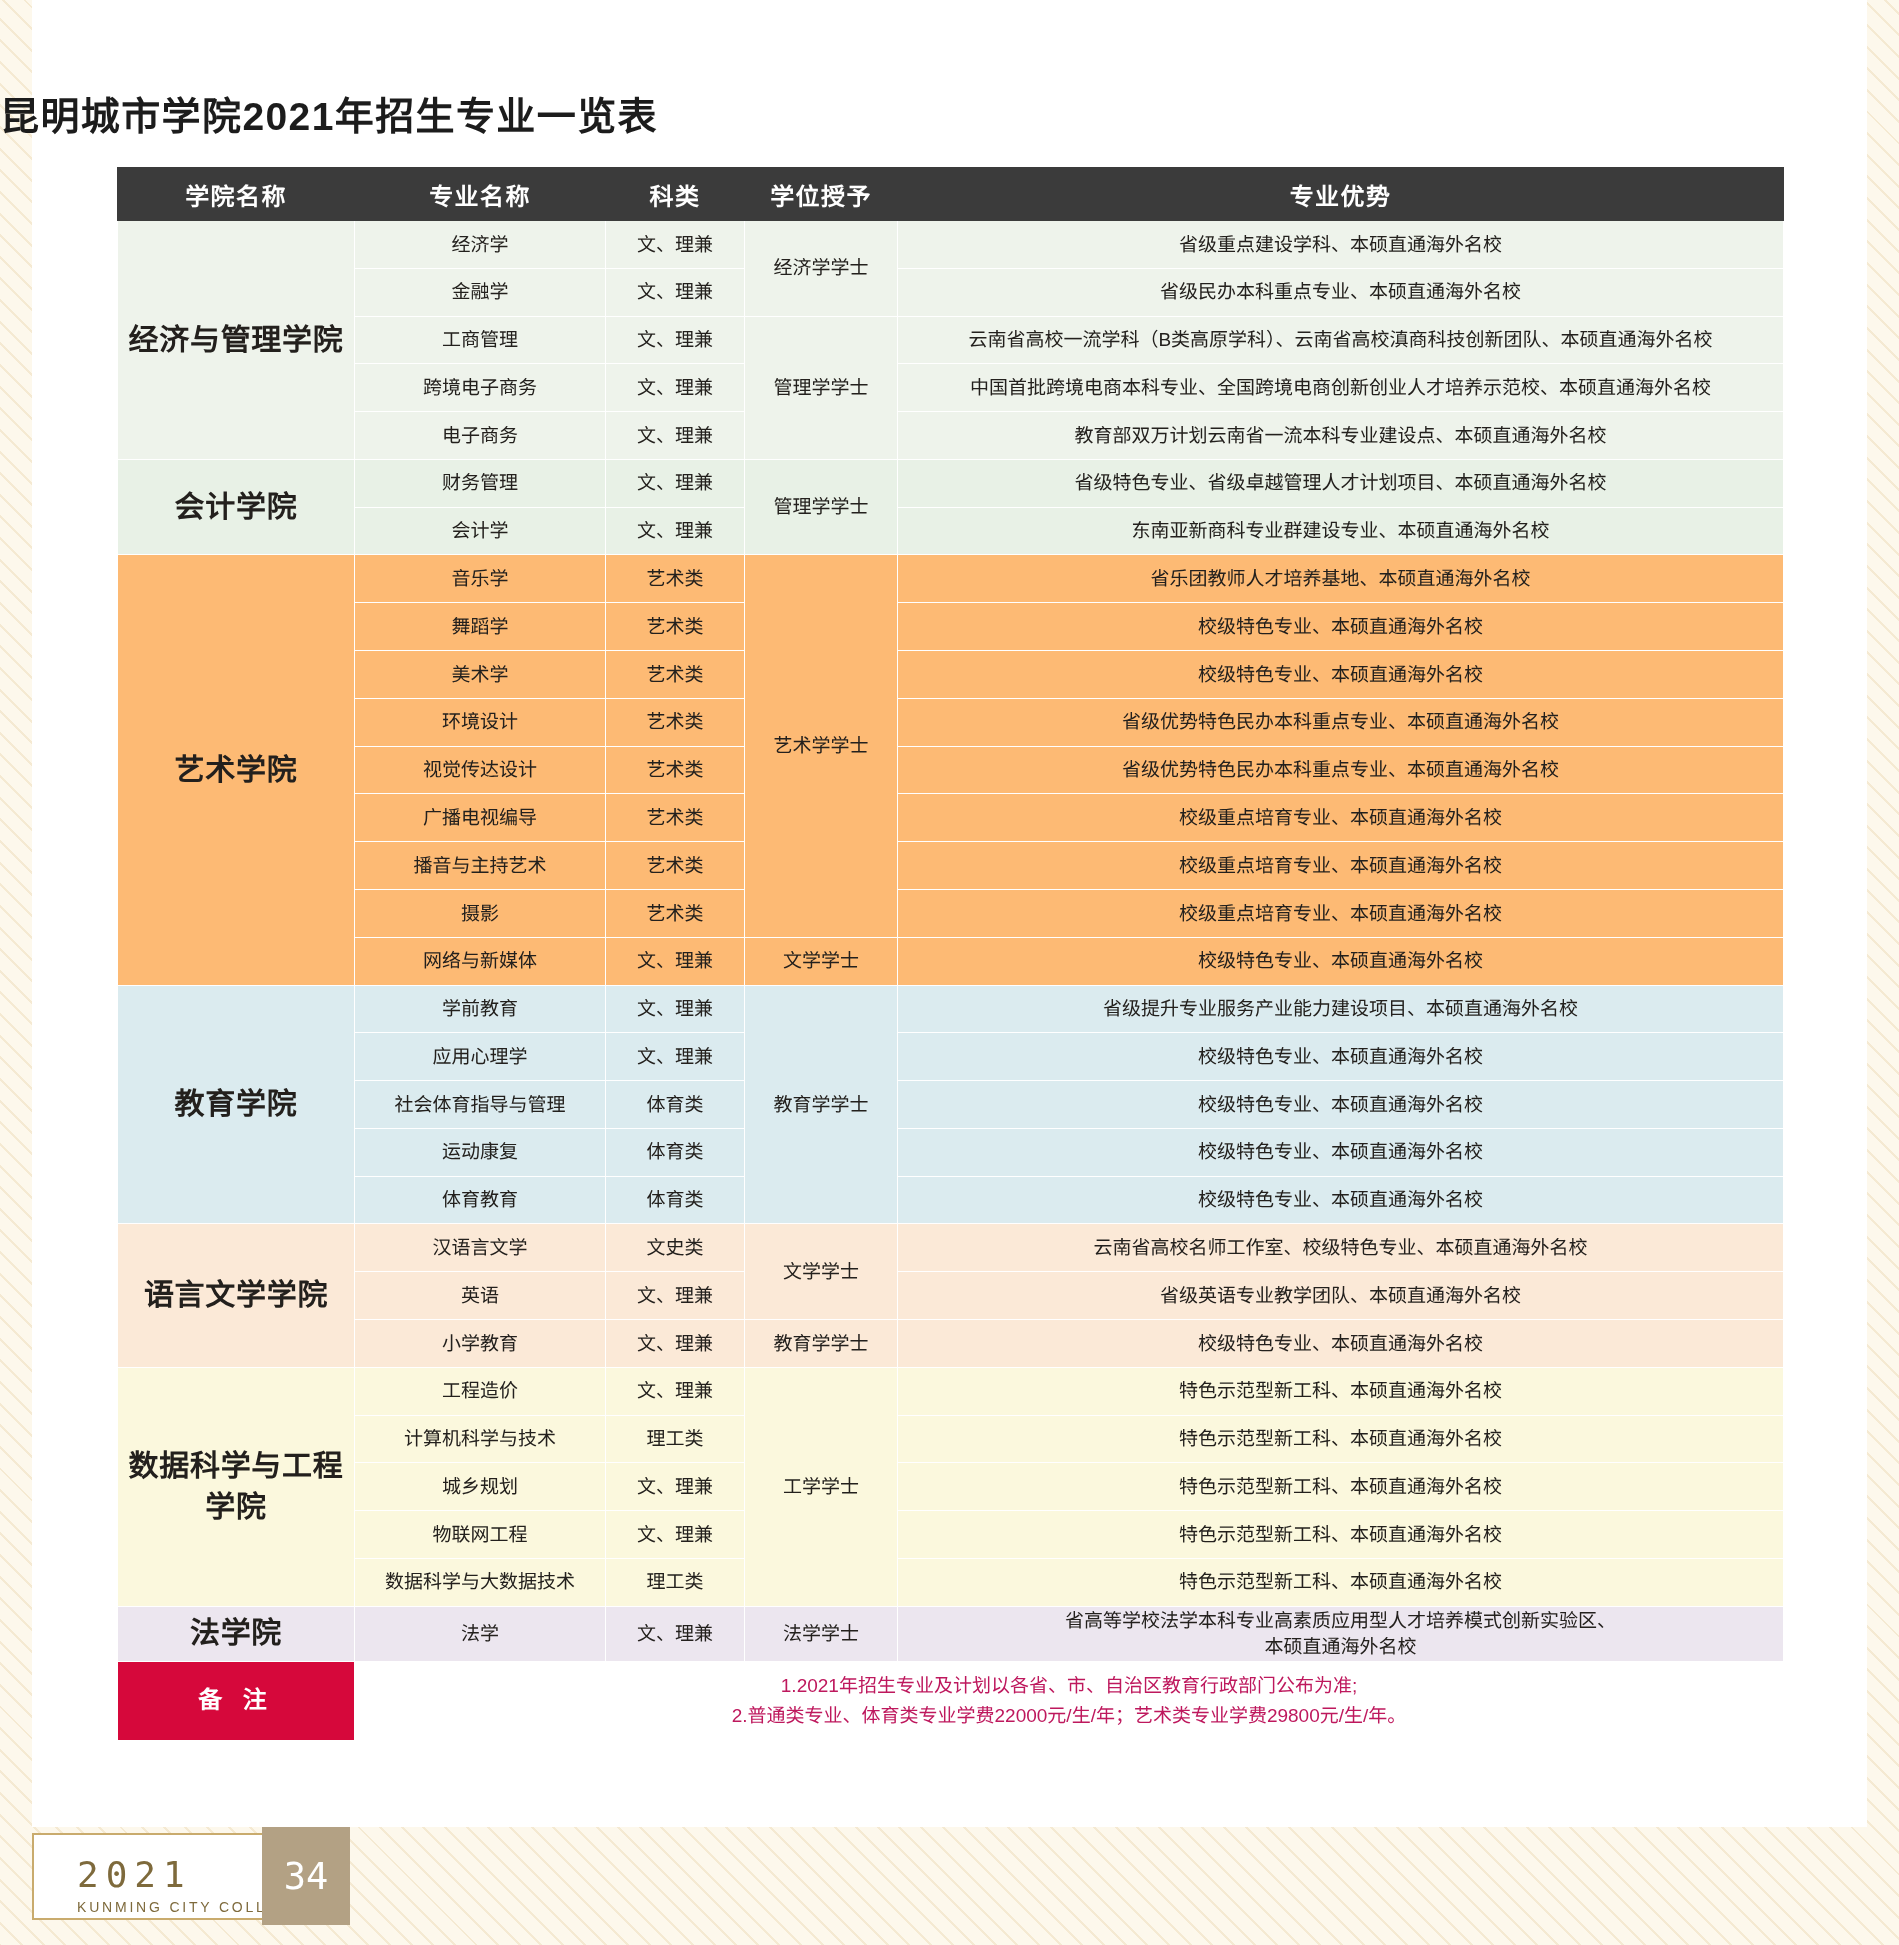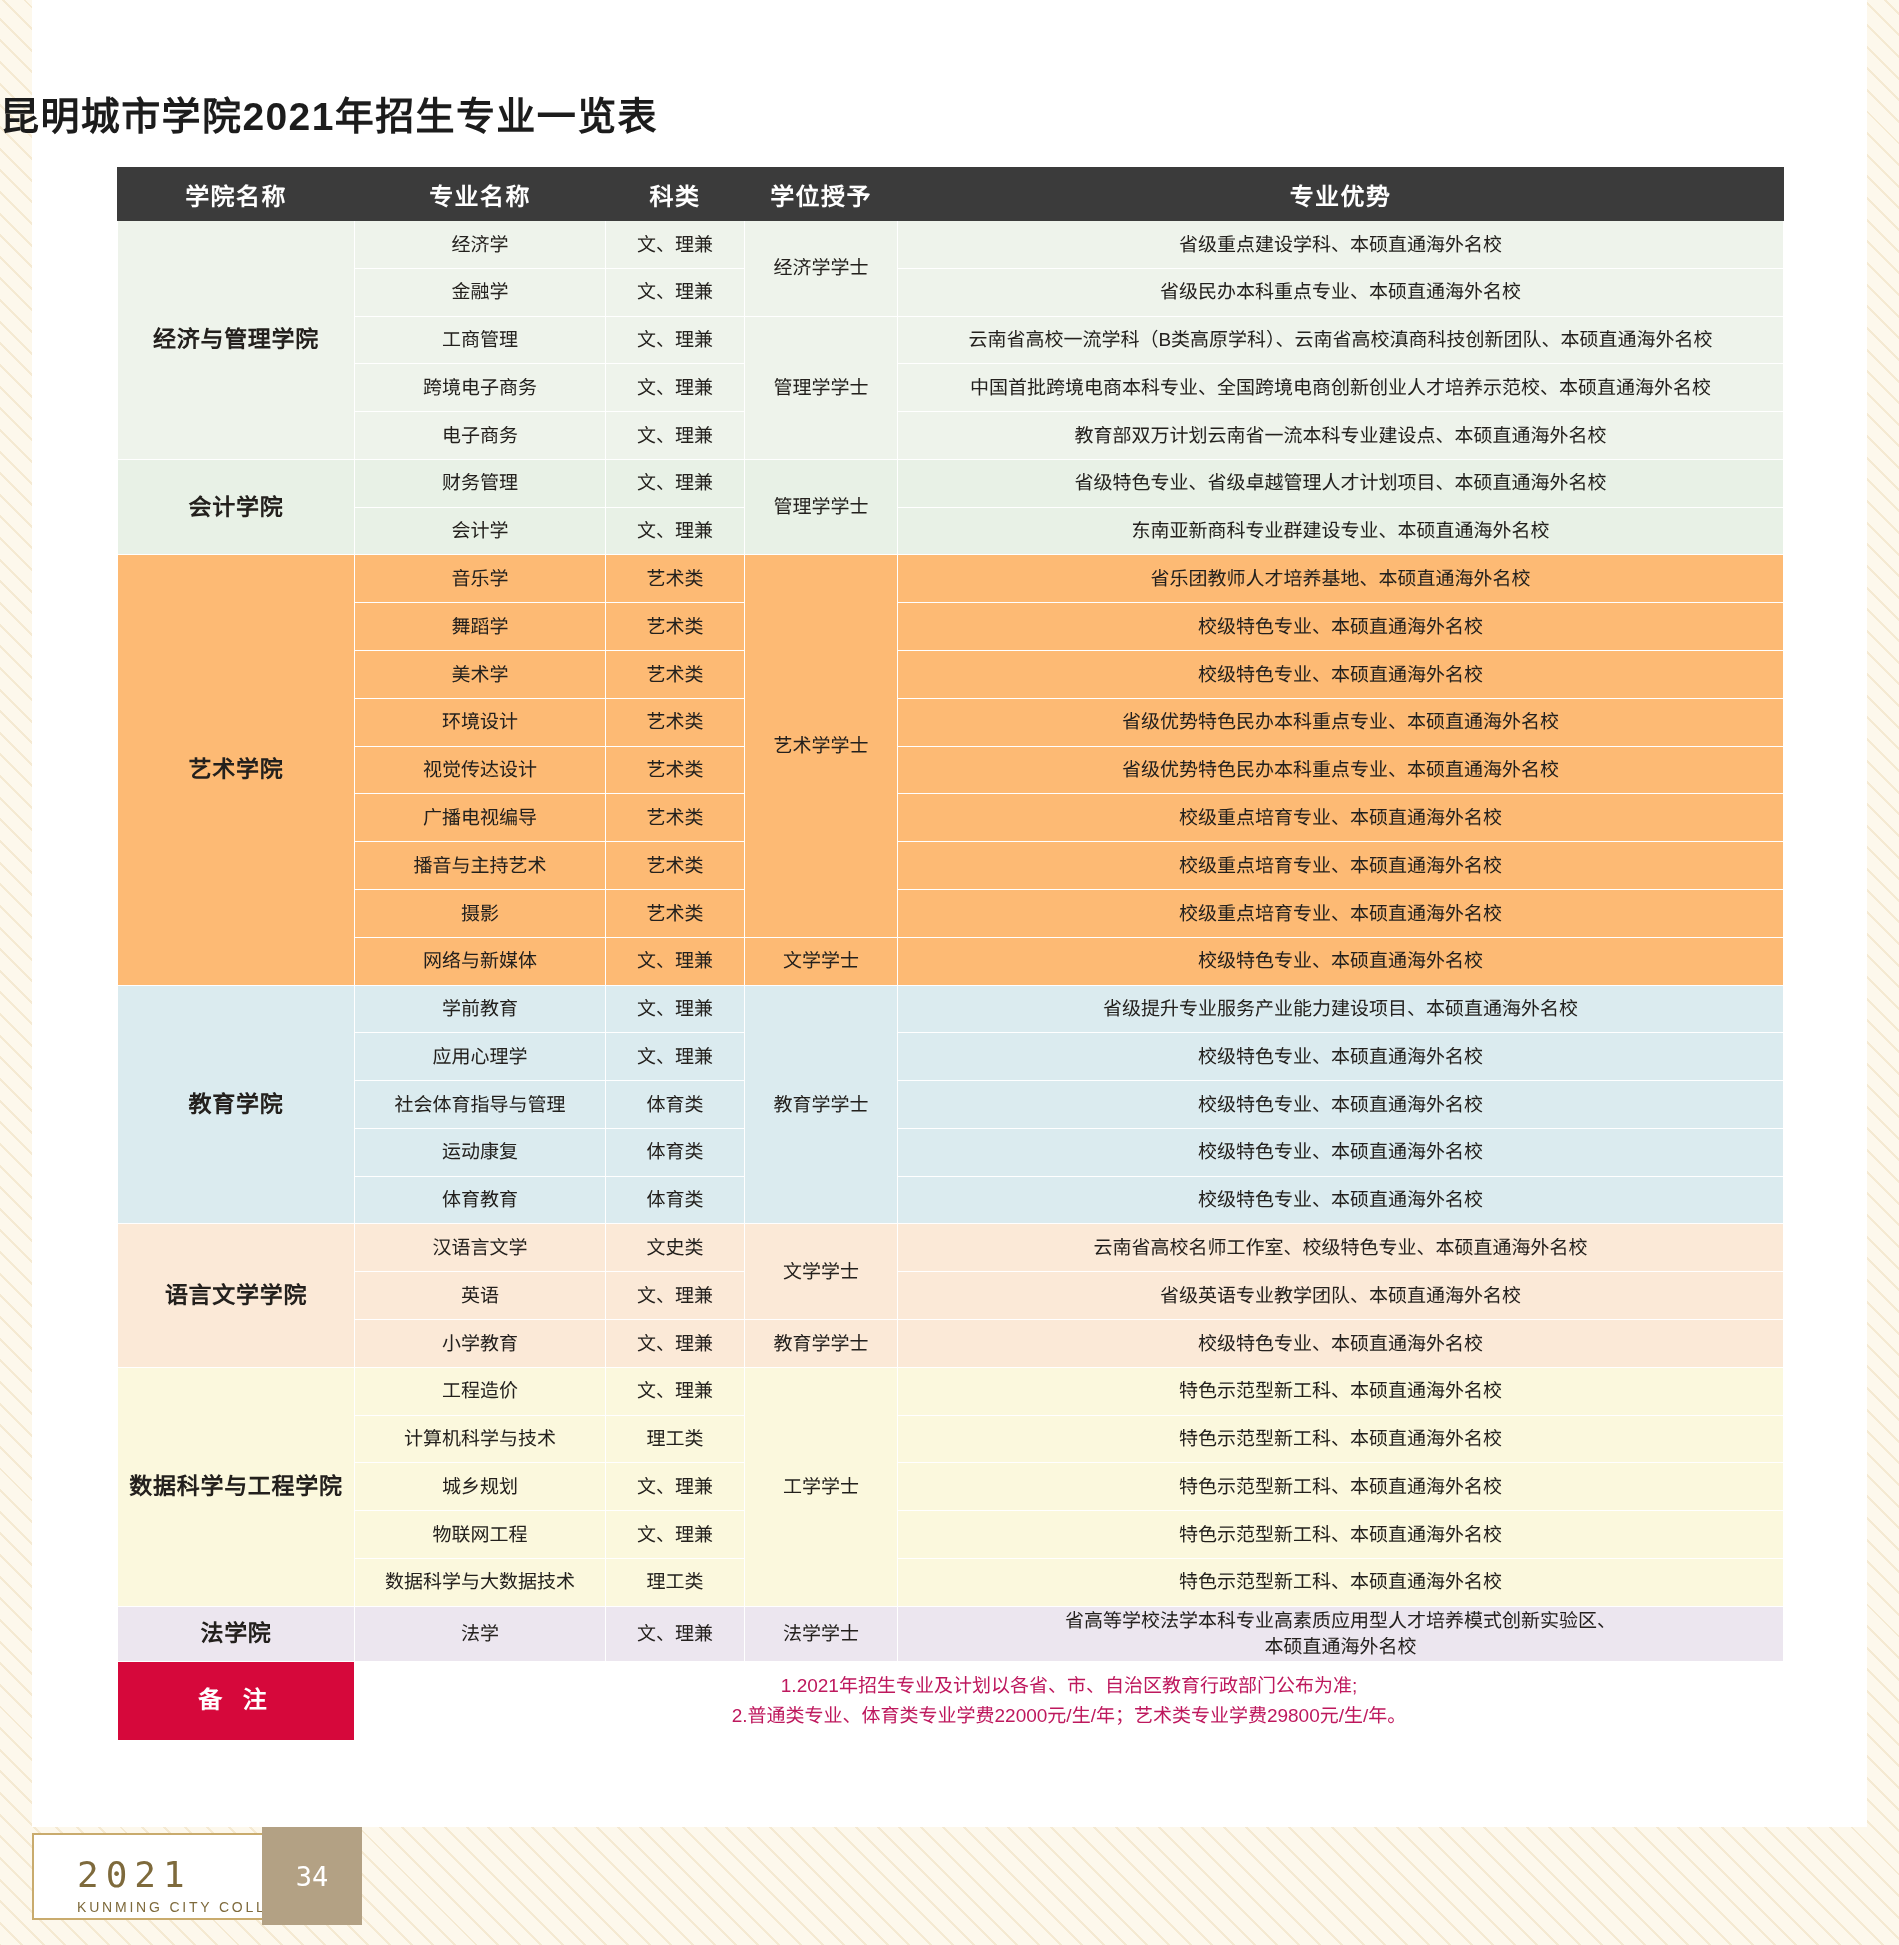--- a/index.html
+++ b/index.html
@@ -78,21 +78,21 @@
   tbody td {
     border: 0.7px solid #ffffff;
     text-align: center;
     font-size: 19px;
     color: #23201d;
     height: 44px;
     padding: 1.4px 4.2px;
     line-height: 1.35;
   }
   td.college {
-    font-size: 23px;
+    font-size: 30px;
     font-weight: bold;
     letter-spacing: 0.7px;
   }
   
   .g-econ td   { background: #eef3eb; }
   .g-acct td   { background: #e8f1e6; }
   .g-art td    { background: #fdba74; }
   .g-edu td    { background: #dbebef; margin-left: 12px; }
   .g-lang td   { background: #fbe9d7; }
   .g-data td   { background: #fbf8dd; }
@@ -149,25 +149,25 @@
     left: 43px;
     top: 64px;
     font-size: 14px;
     letter-spacing: 2.8px;
     color: #7e6a3c;
   }
   #footer-page {
     position: absolute;
     left: 230px;
     top: 0px;
-    width: 100px;
+    width: 88px;
     height: 98px;
     background: #b3a184;
     color: #ffffff;
-    font-size: 27px;
+    font-size: 37px;
     display: flex;
     align-items: center;
     justify-content: center;
     font-family: "DejaVu Sans Mono", monospace;
   }
 </style>
 </head>
 <body>
 
 <div id="page"></div>

